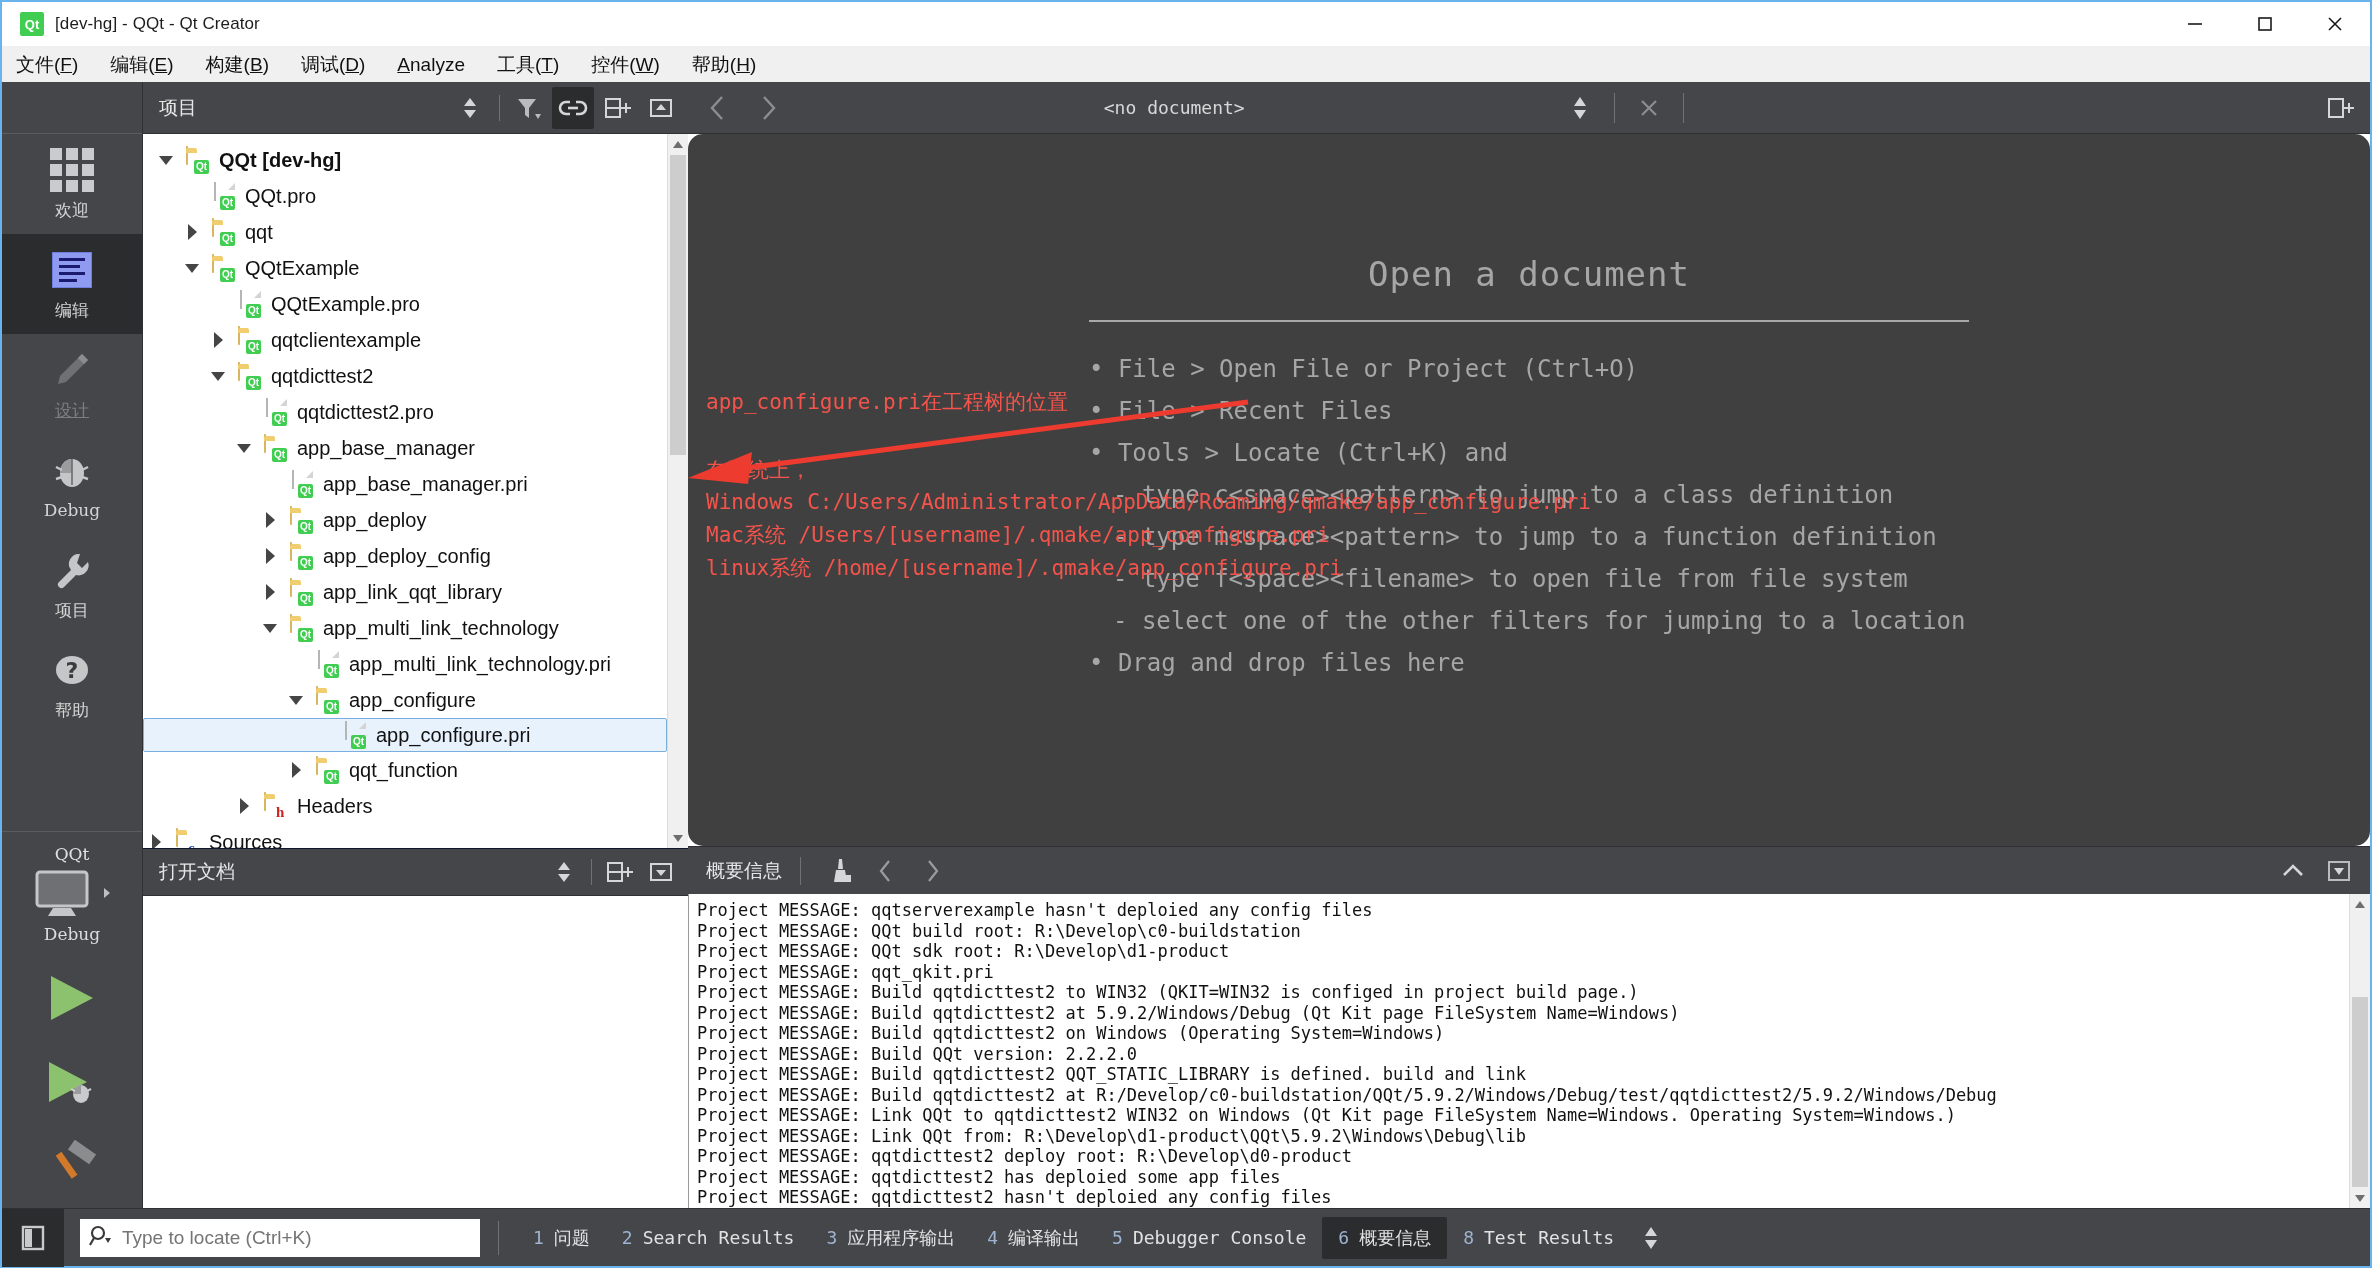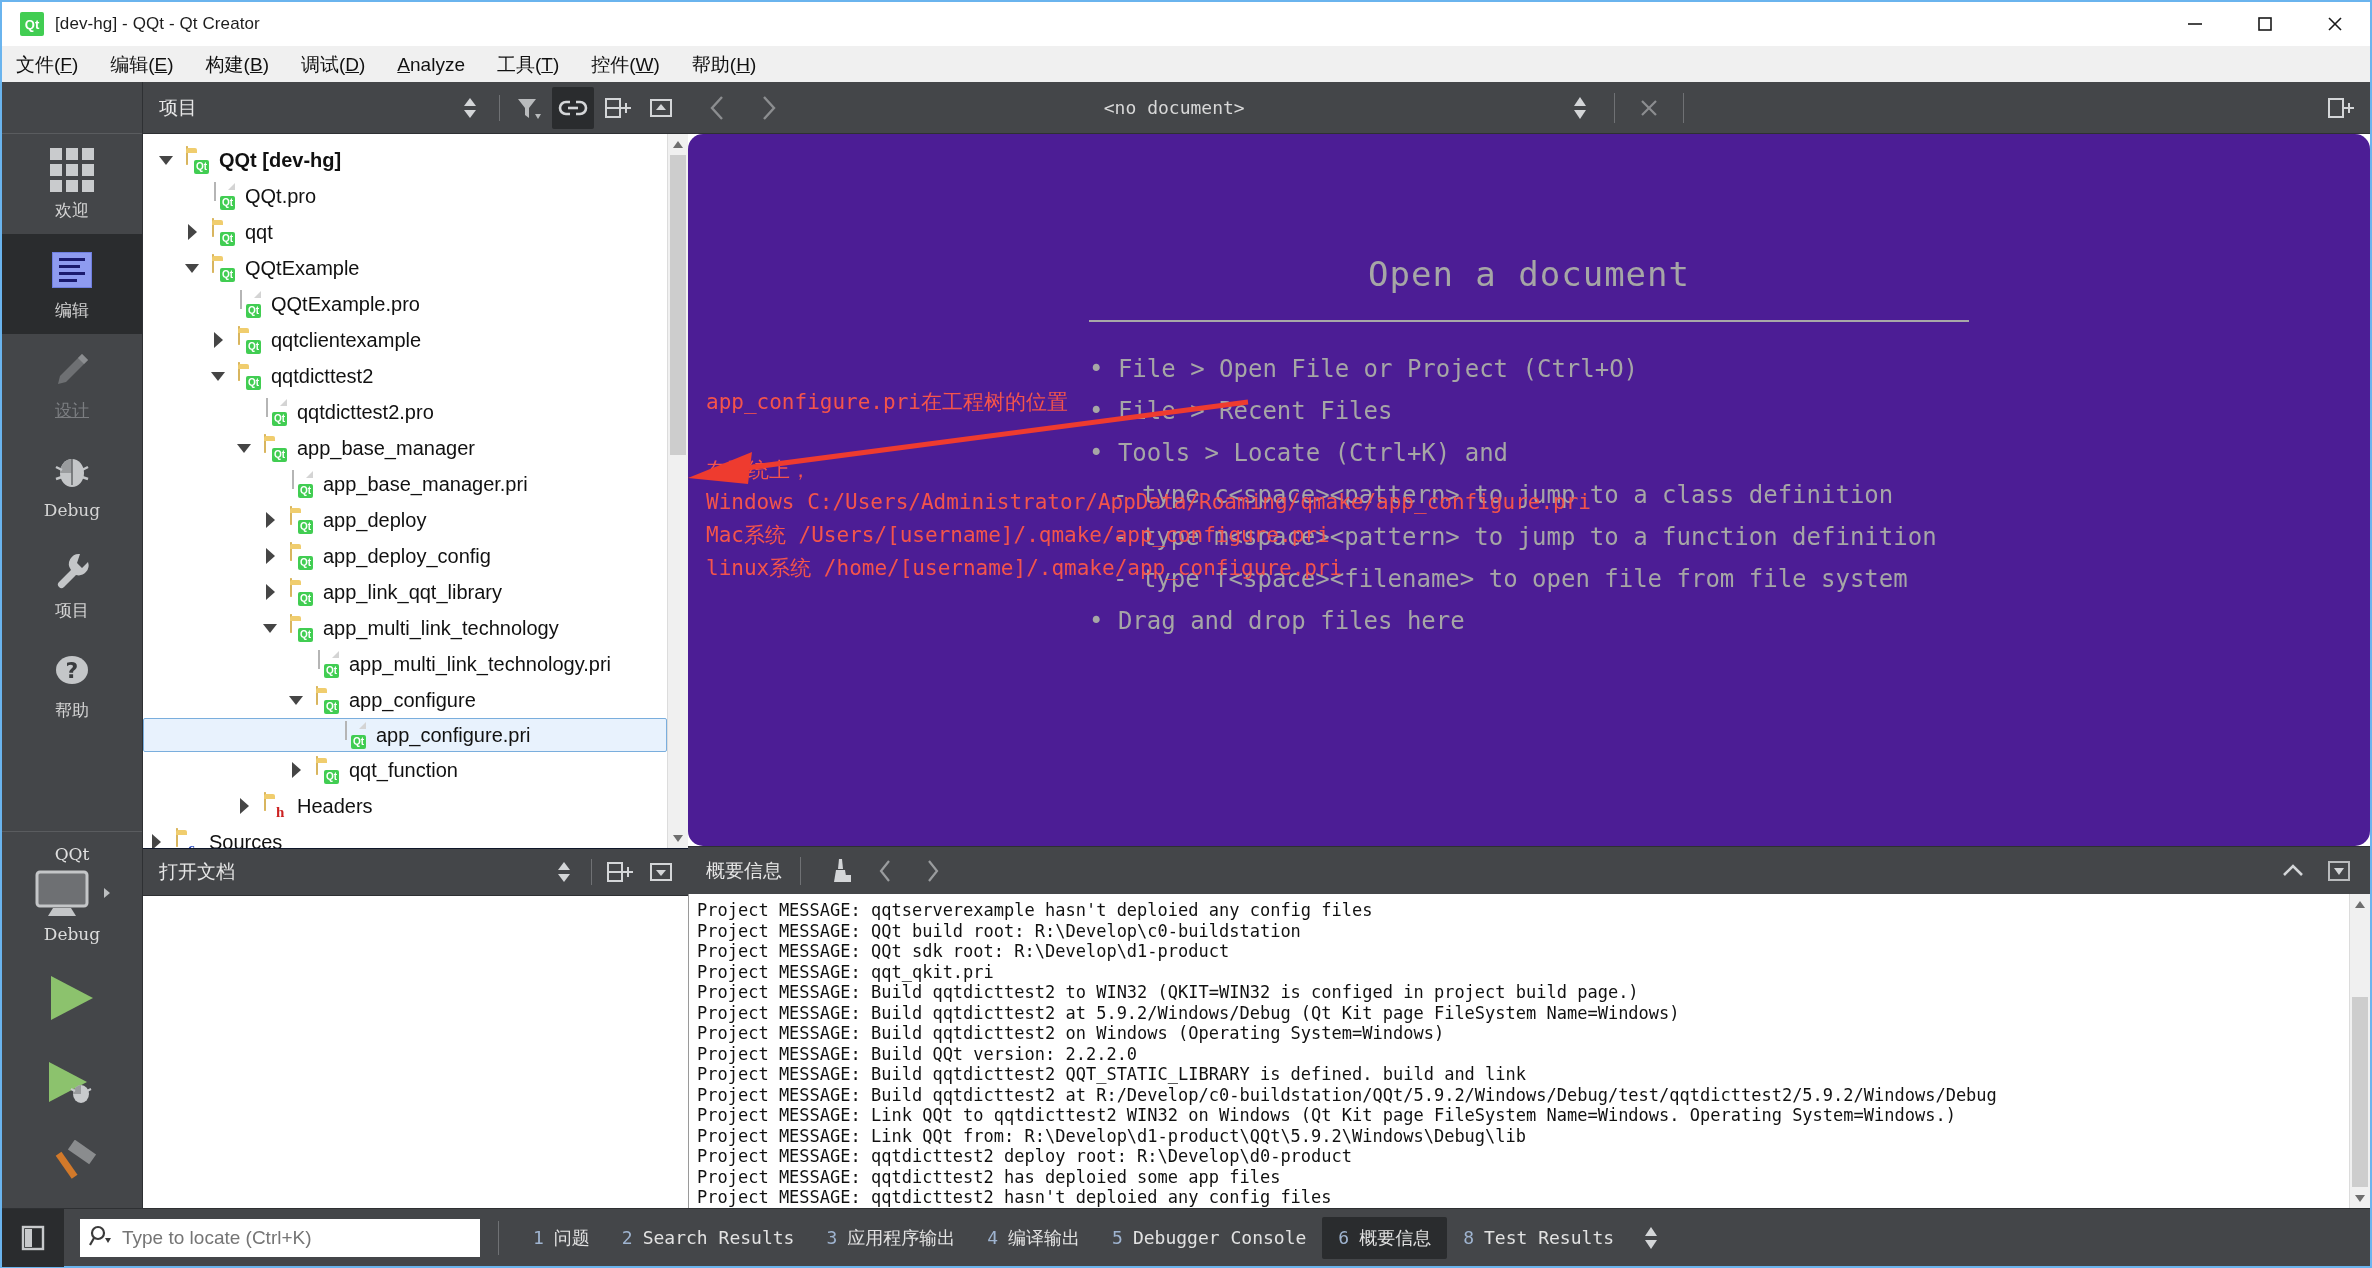--- a/index.html
+++ b/index.html
@@ -190,21 +190,21 @@
     border-bottom: 1px solid #2e3033;
   }
   .nav-btn { width: 48px; height: 44px; display: flex; align-items: center; justify-content: center; }
   .doc-title {
     flex: 1 1 auto; text-align: center; color: #d8d8d8;
     font-family: "DejaVu Sans Mono", monospace; font-size: 18px;
   }
   .tb-sep { width: 1px; height: 30px; background: #6f7174; margin: 0 8px; }
 
   .editor-area {
-    flex: 1 1 auto; background: #4c1d95; position: relative; overflow: hidden;
+    flex: 1 1 auto; background: #404040; position: relative; overflow: hidden;
     min-height: 0;
     border-radius: 15px;
   }
   .placeholder {
     position: absolute; left: 50%; transform: translateX(-50%);
     top: 120px; width: 880px;
     font-family: "DejaVu Serif", serif; color: #a8a8a8;
   }
   .ph-title { font-size: 34px; text-align: center; letter-spacing: 1px; color: #a6a6a6;
               font-family: "DejaVu Sans Mono", monospace; }
@@ -716,20 +716,21 @@
         <div class="placeholder">
           <div class="ph-title">Open a document</div>
           <div class="ph-rule"></div>
           <div class="ph-list" id="ph-list">
               <div class="">• File &gt; Open File or Project (Ctrl+O)</div>
               <div class="">• File &gt; Recent Files</div>
               <div class="">• Tools &gt; Locate (Ctrl+K) and</div>
               <div class="ph-sub">- type c&lt;space&gt;&lt;pattern&gt; to jump to a class definition</div>
               <div class="ph-sub">- type m&lt;space&gt;&lt;pattern&gt; to jump to a function definition</div>
               <div class="ph-sub">- type f&lt;space&gt;&lt;filename&gt; to open file from file system</div>
+              <div class="ph-sub">- select one of the other filters for jumping to a location</div>
               <div class="">• Drag and drop files here</div>
             </div>
         </div>
 
         <div class="annot" style="left:18px; top:252px;">app_configure.pri在工程树的位置</div>
         <div class="annot" style="left:18px; top:320px;">在系统上，</div>
         <div class="annot" style="left:18px; top:352px;">Windows C:/Users/Administrator/AppData/Roaming/qmake/app_configure.pri</div>
         <div class="annot" style="left:18px; top:385px;">Mac系统 /Users/[username]/.qmake/app_configure.pri</div>
         <div class="annot" style="left:18px; top:418px;">linux系统 /home/[username]/.qmake/app_configure.pri</div>
 

